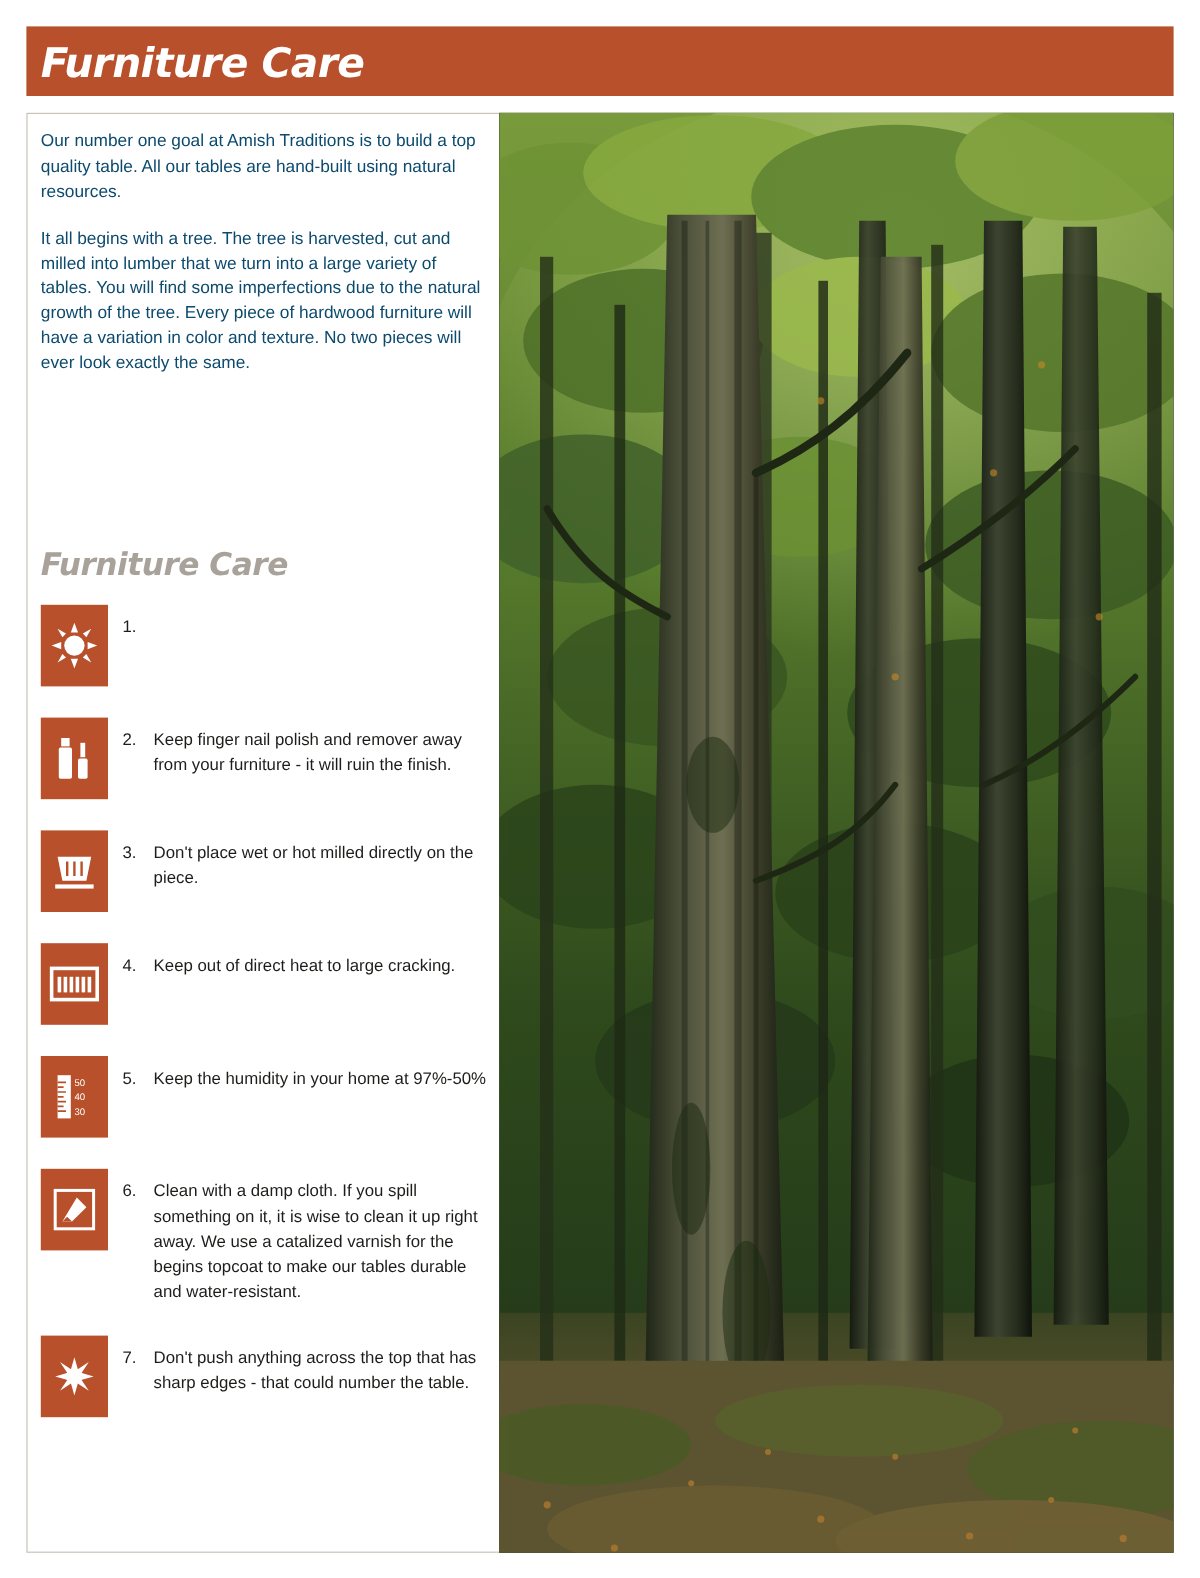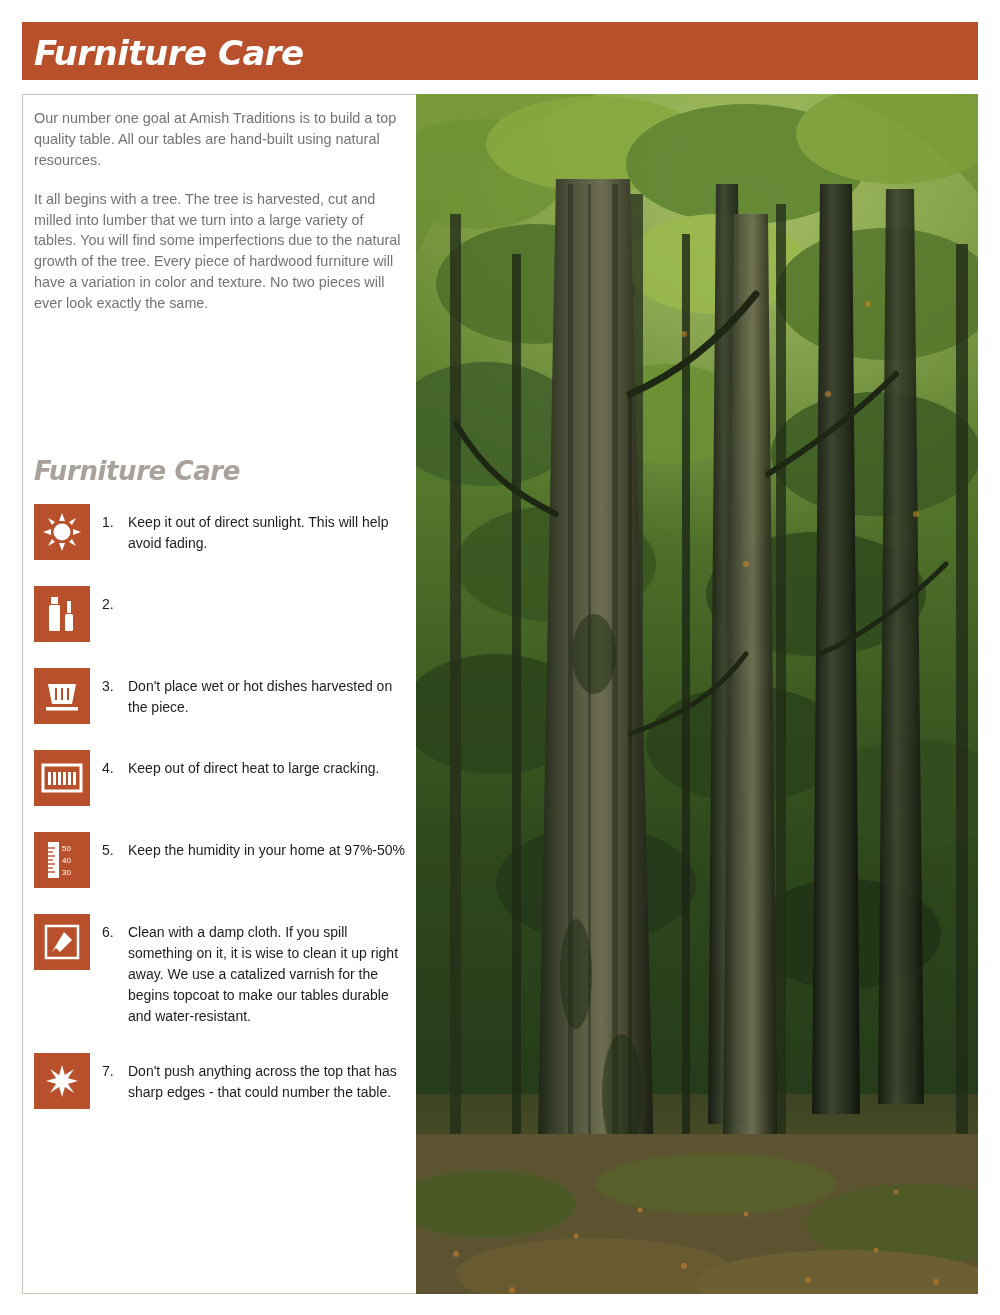--- a/index.html
+++ b/index.html
@@ -45,21 +45,21 @@
   
   .left-col {
     position: absolute;
     left: 34px; top: 108px;
     width: 372px;
   }
   .intro p {
     margin: 0 0 18px 0;
     font-size: 14.4px;
     line-height: 1.45;
-    color: #737373;
+    color: #0c4a6e;
   }
   .intro p:last-child { margin-bottom: 0; }
 
   .section-head {
     position: absolute;
     left: 34px; top: 456px;
     font-family: "DejaVu Sans", sans-serif;
     font-size: 26px;
     font-weight: bold;
     font-style: italic;
@@ -72,21 +72,21 @@
     position: absolute;
     left: 34px; top: 504px;
     width: 372px;
   }
   .tip {
     display: flex;
     align-items: flex-start;
     margin-bottom: 26px;
   }
   .tip-icon {
-    width: 56px; height: 56px;
+    width: 56px; height: 68px;
     background: #b8502b;
     flex: 0 0 56px;
     position: relative;
     margin-right: 12px;
   }
   .tip-num {
     width: 26px;
     flex: 0 0 26px;
     font-size: 14px;
     color: #1d1d1b;
@@ -141,49 +141,49 @@
           <polygon points="1,20 9,17 9,23"></polygon>
           <polygon points="39,20 31,17 31,23"></polygon>
           <polygon points="6,6 13,10 10,13"></polygon>
           <polygon points="34,6 30,13 27,10"></polygon>
           <polygon points="6,34 10,27 13,30"></polygon>
           <polygon points="34,34 27,30 30,27"></polygon>
         </g>
       </svg>
     </div>
     <div class="tip-num">1.</div>
-    <div class="tip-text">Keep it out of direct sunlight. This will help avoid fading.</div>
   </div>
 
   <div class="tip">
     <div class="tip-icon">
       <svg width="36" height="38" viewBox="0 0 36 38">
         <rect x="7" y="2" width="7" height="7" fill="#ffffff"></rect>
         <rect x="5" y="10" width="11" height="26" rx="1.5" fill="#ffffff"></rect>
         <rect x="23" y="6" width="4" height="12" fill="#ffffff"></rect>
         <rect x="21" y="19" width="8" height="17" rx="1.5" fill="#ffffff"></rect>
       </svg>
     </div>
     <div class="tip-num">2.</div>
+    <div class="tip-text">Keep finger nail polish and remover away from your furniture - it will ruin the finish.</div>
   </div>
 
   <div class="tip">
     <div class="tip-icon">
       <svg width="40" height="36" viewBox="0 0 40 36">
         <path d="M6 6 L34 6 L30 26 L10 26 Z" fill="#ffffff"></path>
         <g stroke="#b8502b" stroke-width="2" fill="none">
           <path d="M14 10 L14 22"></path>
           <path d="M20 10 L20 22"></path>
           <path d="M26 10 L26 22"></path>
         </g>
         <rect x="4" y="29" width="32" height="3.5" fill="#ffffff"></rect>
       </svg>
     </div>
     <div class="tip-num">3.</div>
-    <div class="tip-text">Don't place wet or hot dishes harvested on the piece.</div>
+    <div class="tip-text">Don't place wet or hot milled directly on the piece.</div>
   </div>
 
   <div class="tip">
     <div class="tip-icon">
       <svg width="42" height="30" viewBox="0 0 42 30">
         <rect x="2" y="2" width="38" height="26" fill="none" stroke="#ffffff" stroke-width="3"></rect>
         <g fill="#ffffff">
           <rect x="7" y="9" width="3" height="13"></rect>
           <rect x="12" y="9" width="3" height="13"></rect>
           <rect x="17" y="9" width="3" height="13"></rect>

